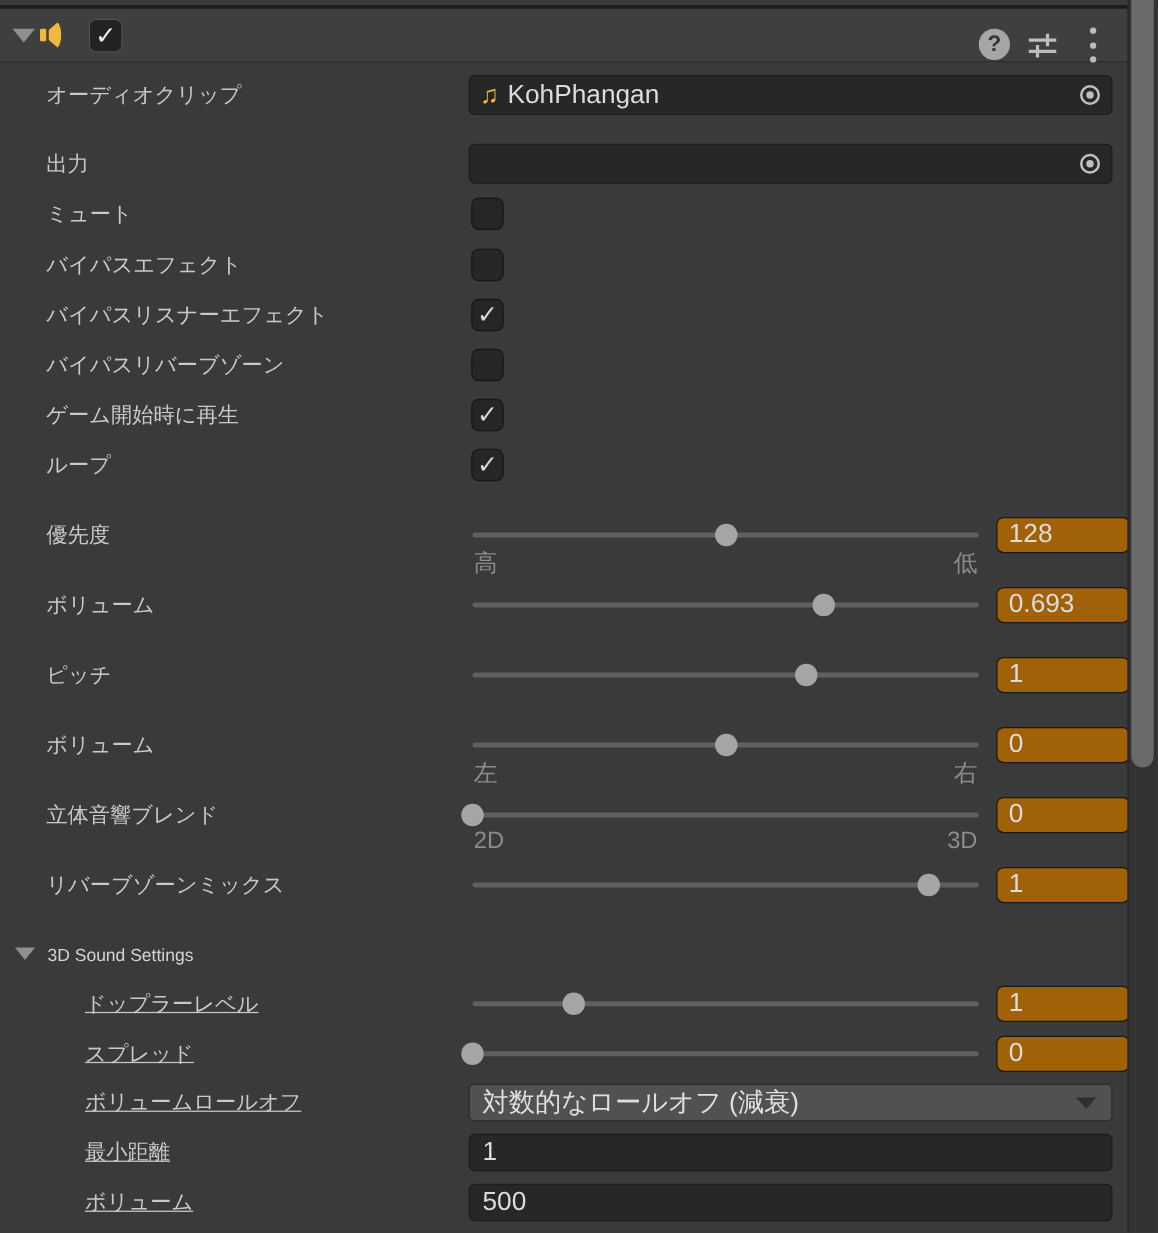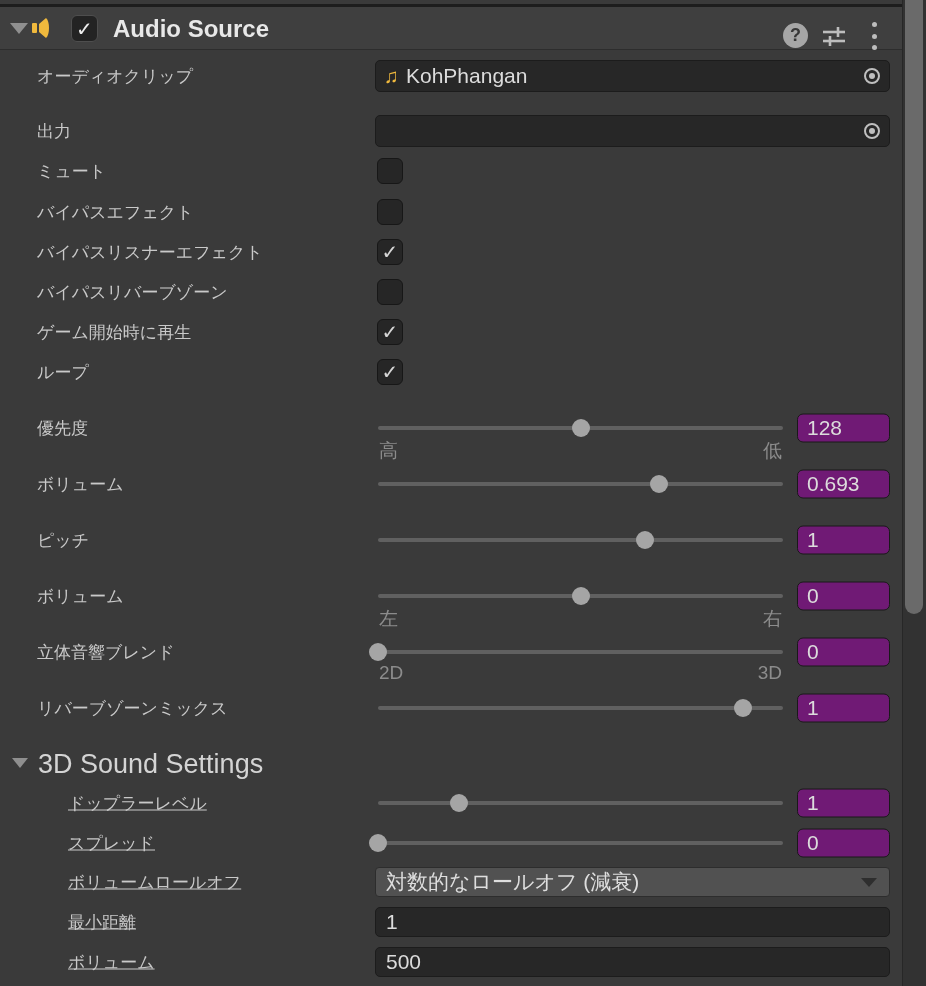--- a/index.html
+++ b/index.html
@@ -100,29 +100,29 @@
     position:absolute; top:0; transform:translate(-50%,-50%);
     width:18px; height:18px; border-radius:50%; background:#a5a5a5;
   }
   .subscale {
     position:absolute; left:379px; top:10px; width:403px;
     display:flex; justify-content:space-between;
     font-size:19px; color:#8c8c8c;
   }
   .valuebox {
     position:absolute; left:797px; top:0; transform:translateY(-50%);
-    width:93px; height:29px; background:#701a75; border:1px solid #191919; border-radius:6px;
+    width:107px; height:29px; background:#a16207; border:1px solid #191919; border-radius:6px;
     color:#dcdcdc; font-size:21px; line-height:26px; padding-left:9px; white-space:nowrap;
   }
 
   .section-head { cursor:default; }
   .section-head .foldout { left:12px; top:-6px; border-left-width:8px; border-right-width:8px; border-top-width:10px; }
   .section-lbl {
     position:absolute; left:38px; top:0; transform:translateY(-50%);
-    font-size:27px; color:#d4d4d4; white-space:nowrap;
+    font-size:14px; color:#d4d4d4; white-space:nowrap;
   }
 
   .dropdown {
     position:absolute; left:375px; top:0; transform:translateY(-50%);
     width:515px; height:30px; background:#515151; border:1px solid #2d2d2d; border-radius:4px;
     display:flex; align-items:center; padding-left:10px;
     color:#dedede; font-size:21px; white-space:nowrap;
   }
   .dropdown .caret {
     margin-left:auto; margin-right:12px; width:0; height:0;
@@ -139,21 +139,20 @@
   <div class="top-line"></div>
   <div class="header">
     <div class="foldout"></div>
     <svg class="speaker-icon" viewBox="0 0 28 28">
       <rect x="2" y="9" width="5" height="10" rx="1" fill="#f0b93d"></rect>
       <path d="M9 10 L16 4 L16 24 L9 18 Z M16 4 C20 7 20 21 16 24 Z" fill="#f0b93d"></path>
     </svg>
     <div class="hdr-checkbox">
       <span style="color:#eee;font-size:20px;font-weight:bold;">✓</span>
     </div>
-    <div class="hdr-title">Audio Source</div>
     <div class="help-icon">
         <span>?</span>
       </div>
     <svg class="presets-icon" viewBox="0 0 26 26">
       <g stroke="#bdbdbd" stroke-width="2.6">
         <line x1="2" y1="9" x2="24" y2="9"></line>
         <line x1="2" y1="18" x2="24" y2="18"></line>
         <line x1="17" y1="4" x2="17" y2="14"></line>
         <line x1="9" y1="13" x2="9" y2="23"></line>
       </g>

